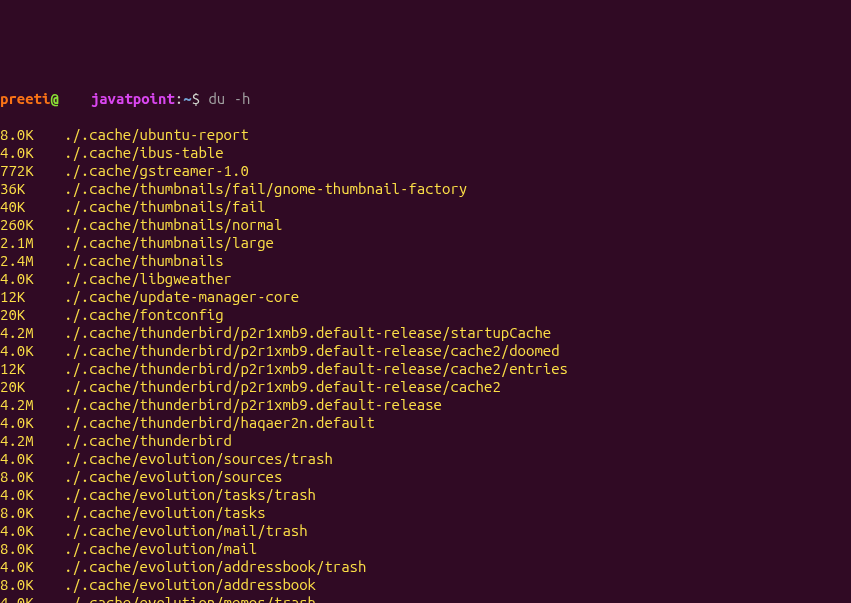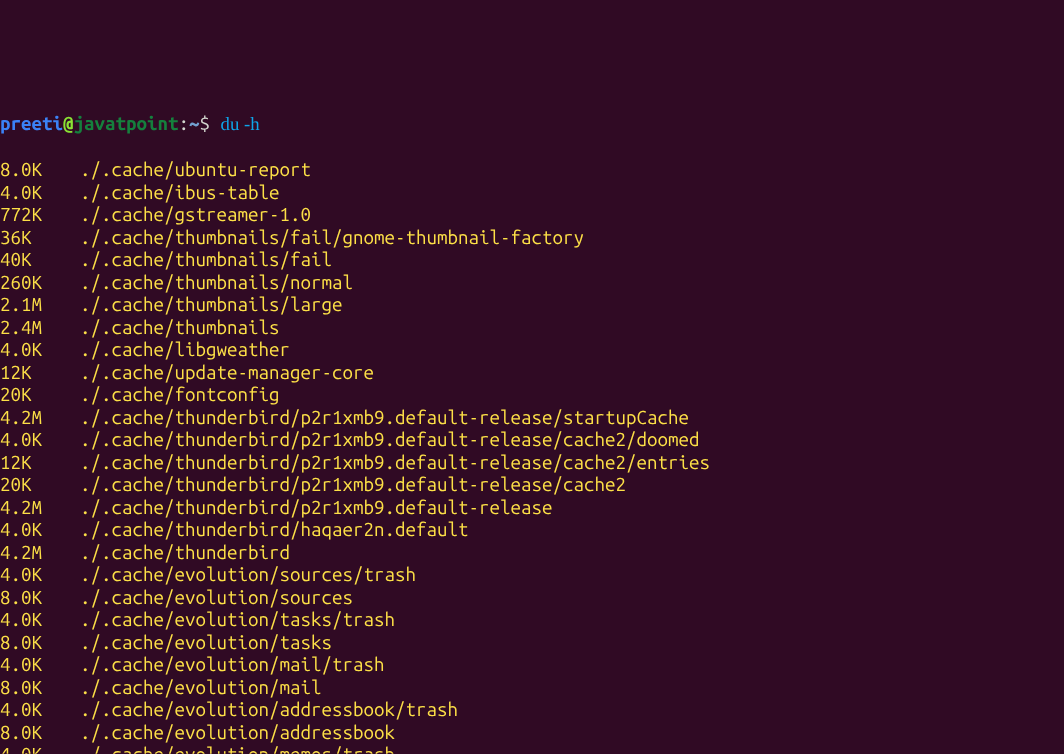--- a/index.html
+++ b/index.html
@@ -16,45 +16,45 @@
       padding: 0;
       width: 851px;
       height: 603px;
       overflow: hidden;
       white-space: pre;
     }
     .terminal {
       padding: 0;
     }
     .prompt-user {
-      color: #3b82f6;
+      color: #f97316;
       font-weight: bold;
       text-align: right;
     }
     .prompt-host {
-      color: #15803d;
+      color: #d946ef;
       font-weight: bold;
+      padding-left: 32px;
     }
     .prompt-at {
       color: #8ae234;
       font-weight: bold;
     }
     .prompt-colon {
       color: #d3d7cf;
     }
     .prompt-path {
       color: #729fcf;
       font-weight: bold;
     }
     .prompt-dollar {
       color: #d3d7cf;
     }
     .command {
-      color: #0ea5e9;
-      font-family: Liberation Serif, serif;
+      color: #a3a3a3;
     }
     .output-line {
       color: #fde047;
     }
     .size-col {
       display: inline-block;
       min-width: 64px;
     }
   </style>
 </head>

